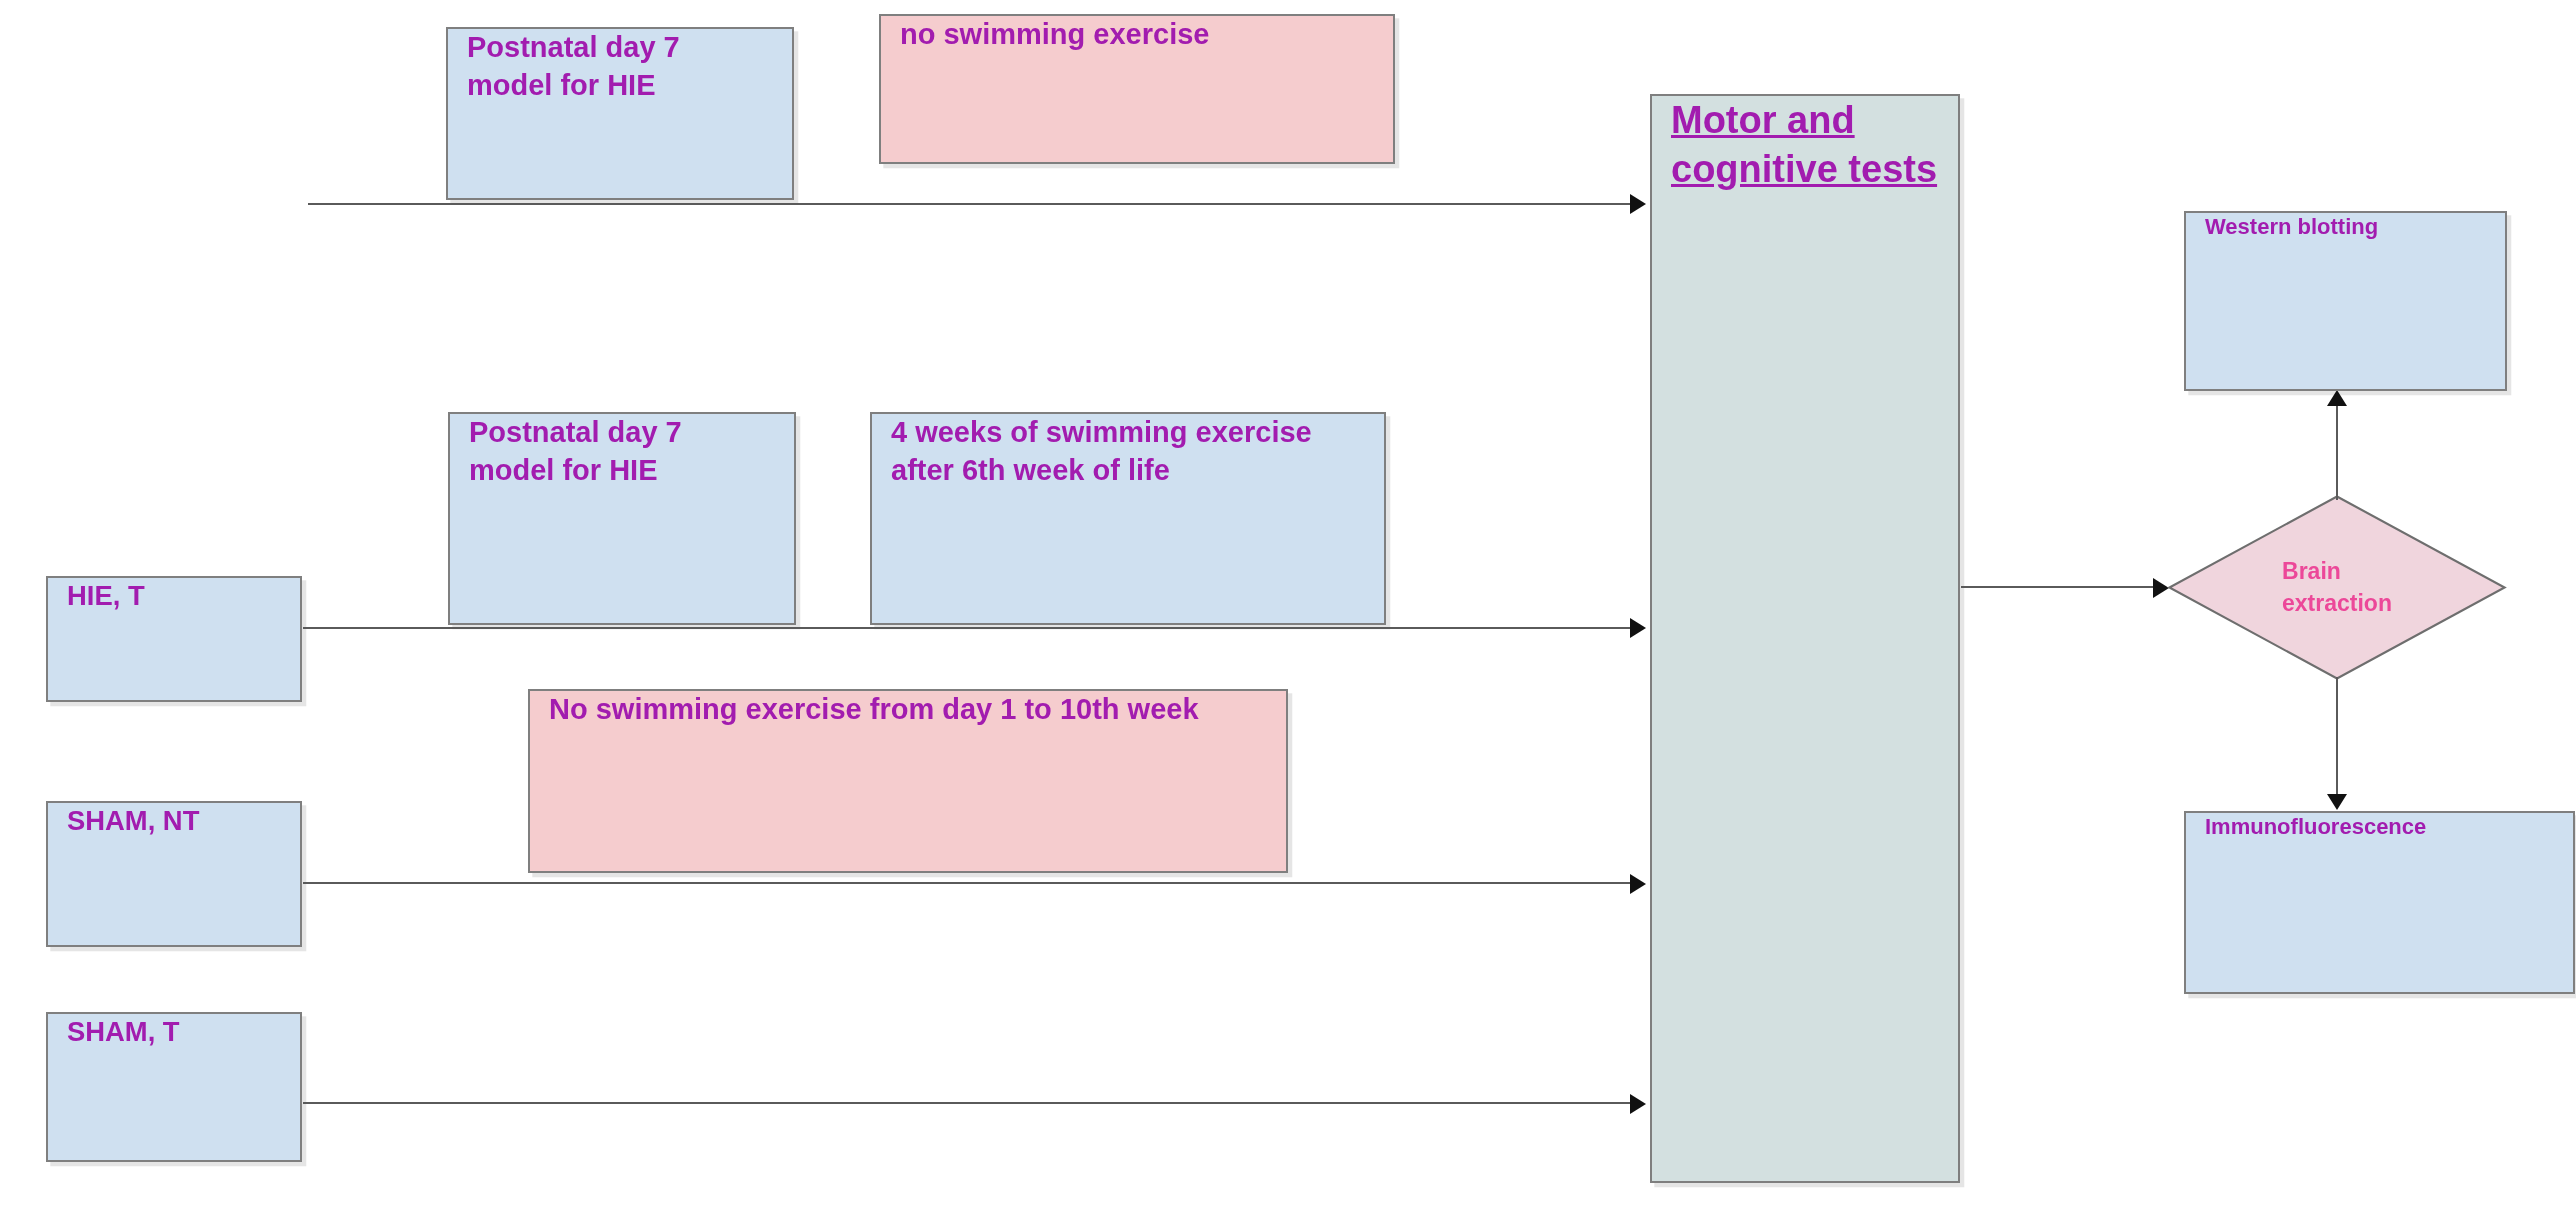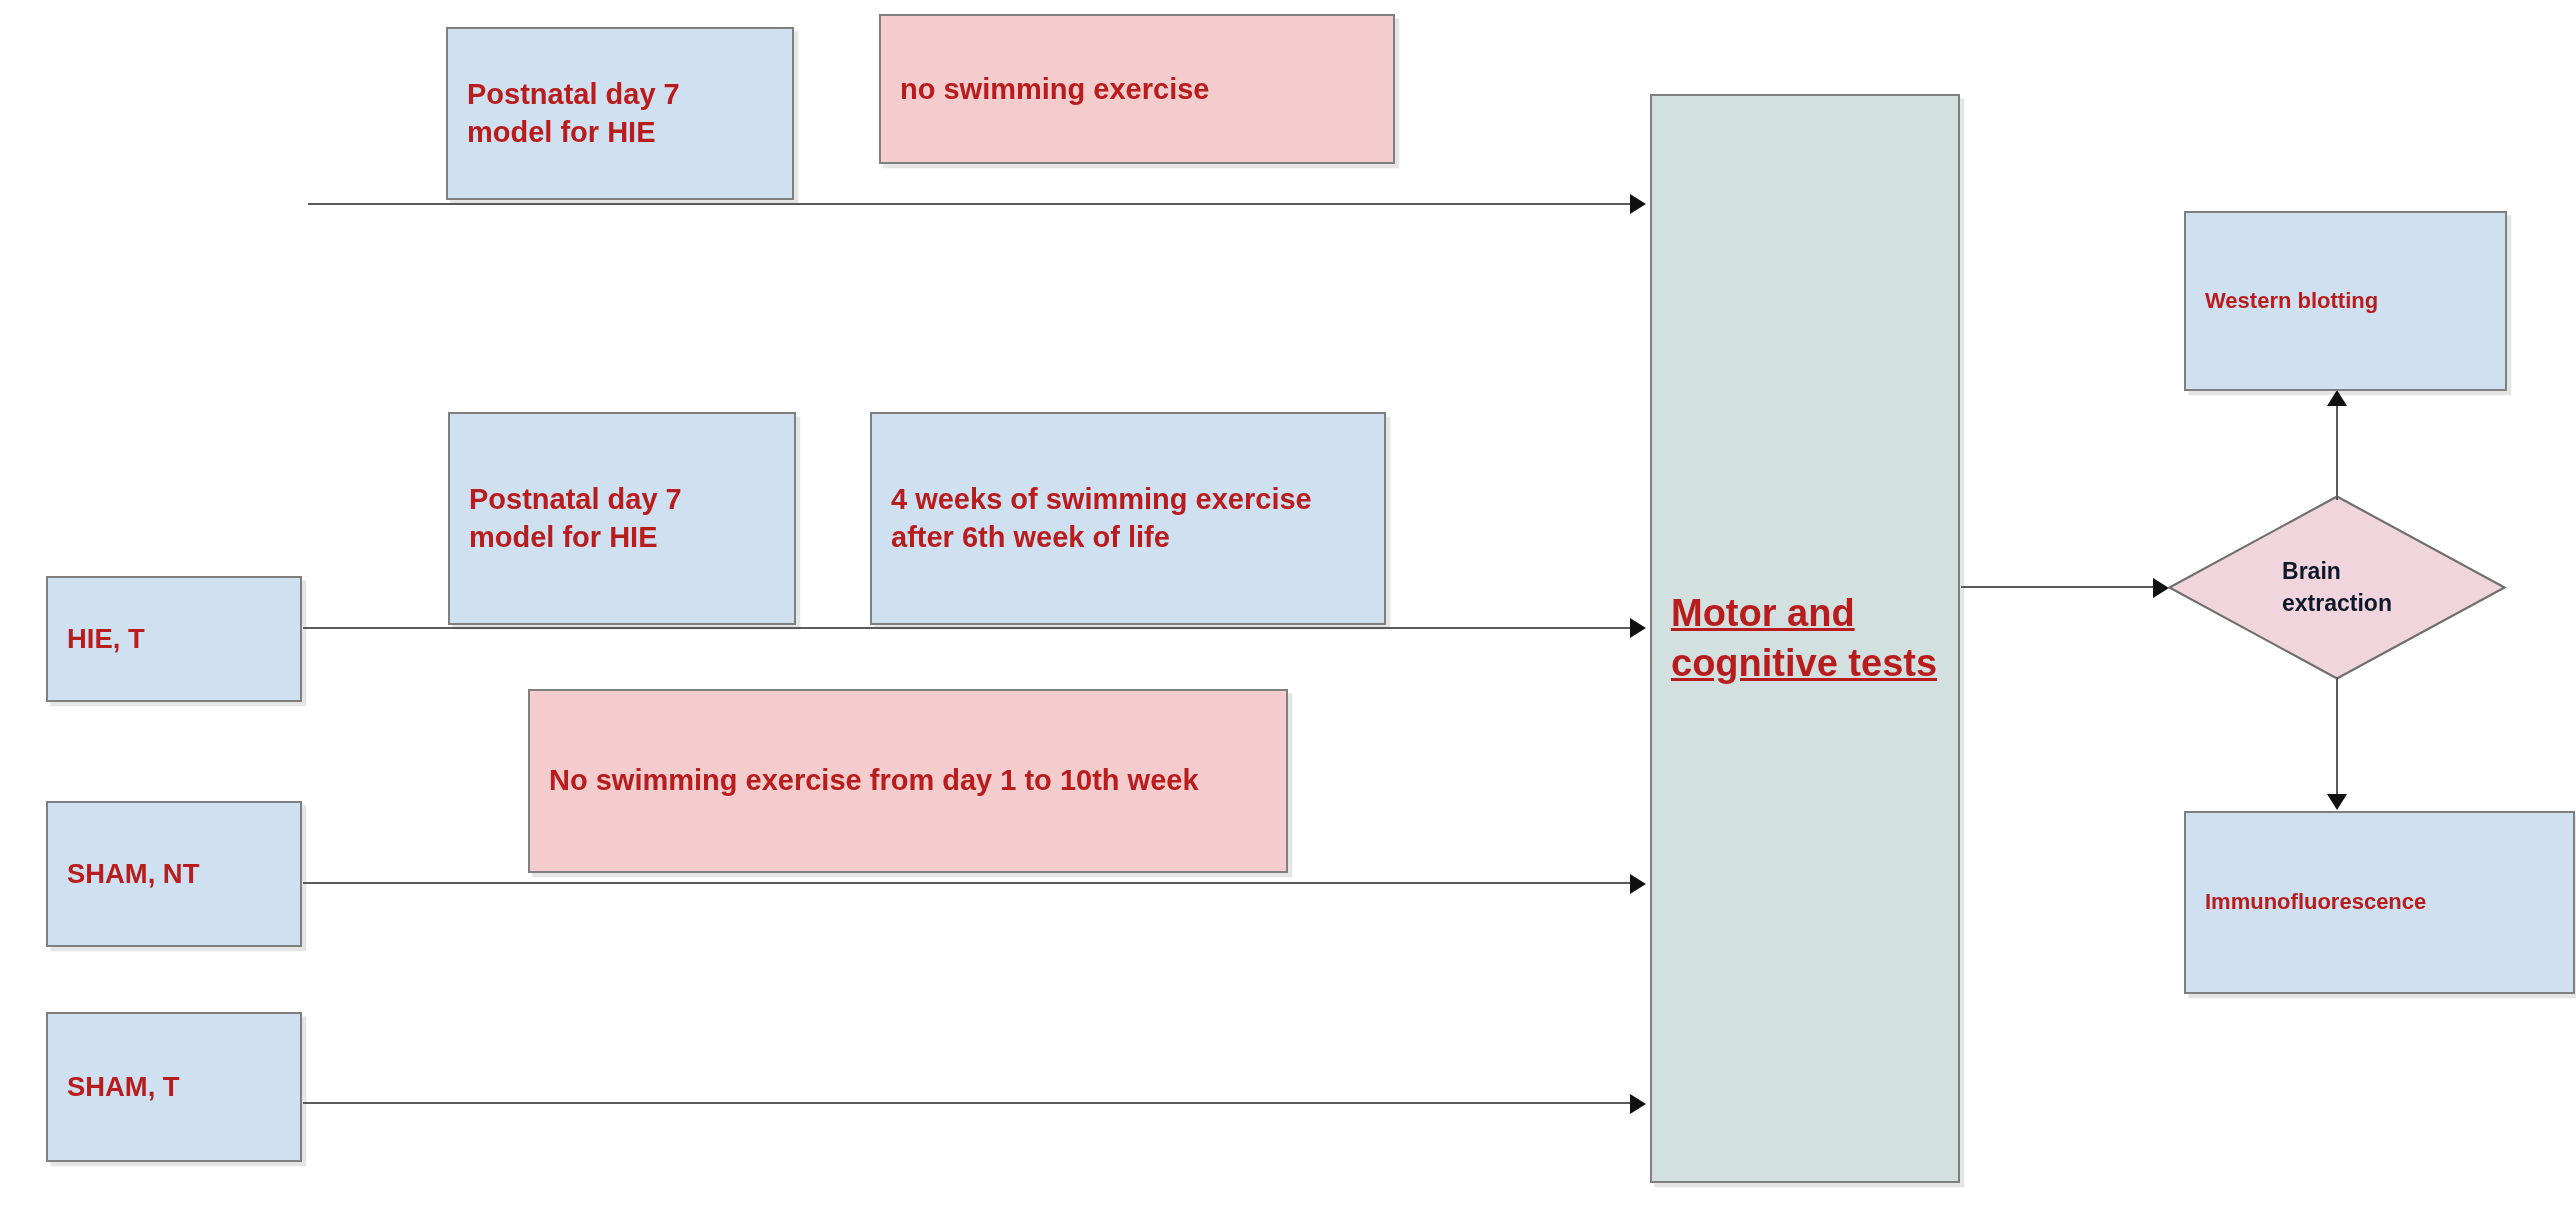--- a/index.html
+++ b/index.html
@@ -16,23 +16,22 @@
     height: 1217px;
     background: #ffffff;
     overflow: hidden;
   }
   .node {
     position: absolute;
     box-sizing: border-box;
     border: 2.2px solid #7f7f7f;
     box-shadow: 4.3px 4.3px 0 rgba(0,0,0,0.10);
     display: flex;
-    align-items: center;
     padding: 0 19px;
-    color: #b91c1c;
+    color: #a21caf;
     line-height: 1.30;
     font-weight: bold;
   }
   .node.blue   { background: #cfe0f0; }
   .node.pink   { background: #f5ccce; }
   .node.teal   { background: #d3e0e0; text-decoration: underline; }
 
   .node .label { display: block; width: 100%; }
 
   
@@ -49,21 +48,21 @@
   .diamond-label {
     position: absolute;
     left: 0; top: 0;
     width: 100%; height: 100%;
     display: flex;
     flex-direction: column;
     align-items: center;
     justify-content: center;
     font-size: 23px;
     font-weight: bold;
-    color: #0f172a;
+    color: #ec4899;
     line-height: 1.35;
     text-align: left;
     pointer-events: none;
   }
   .diamond-label .inner { text-align: left; }
 
   
   .conn {
     position: absolute;
     background: #5a5a5a;

